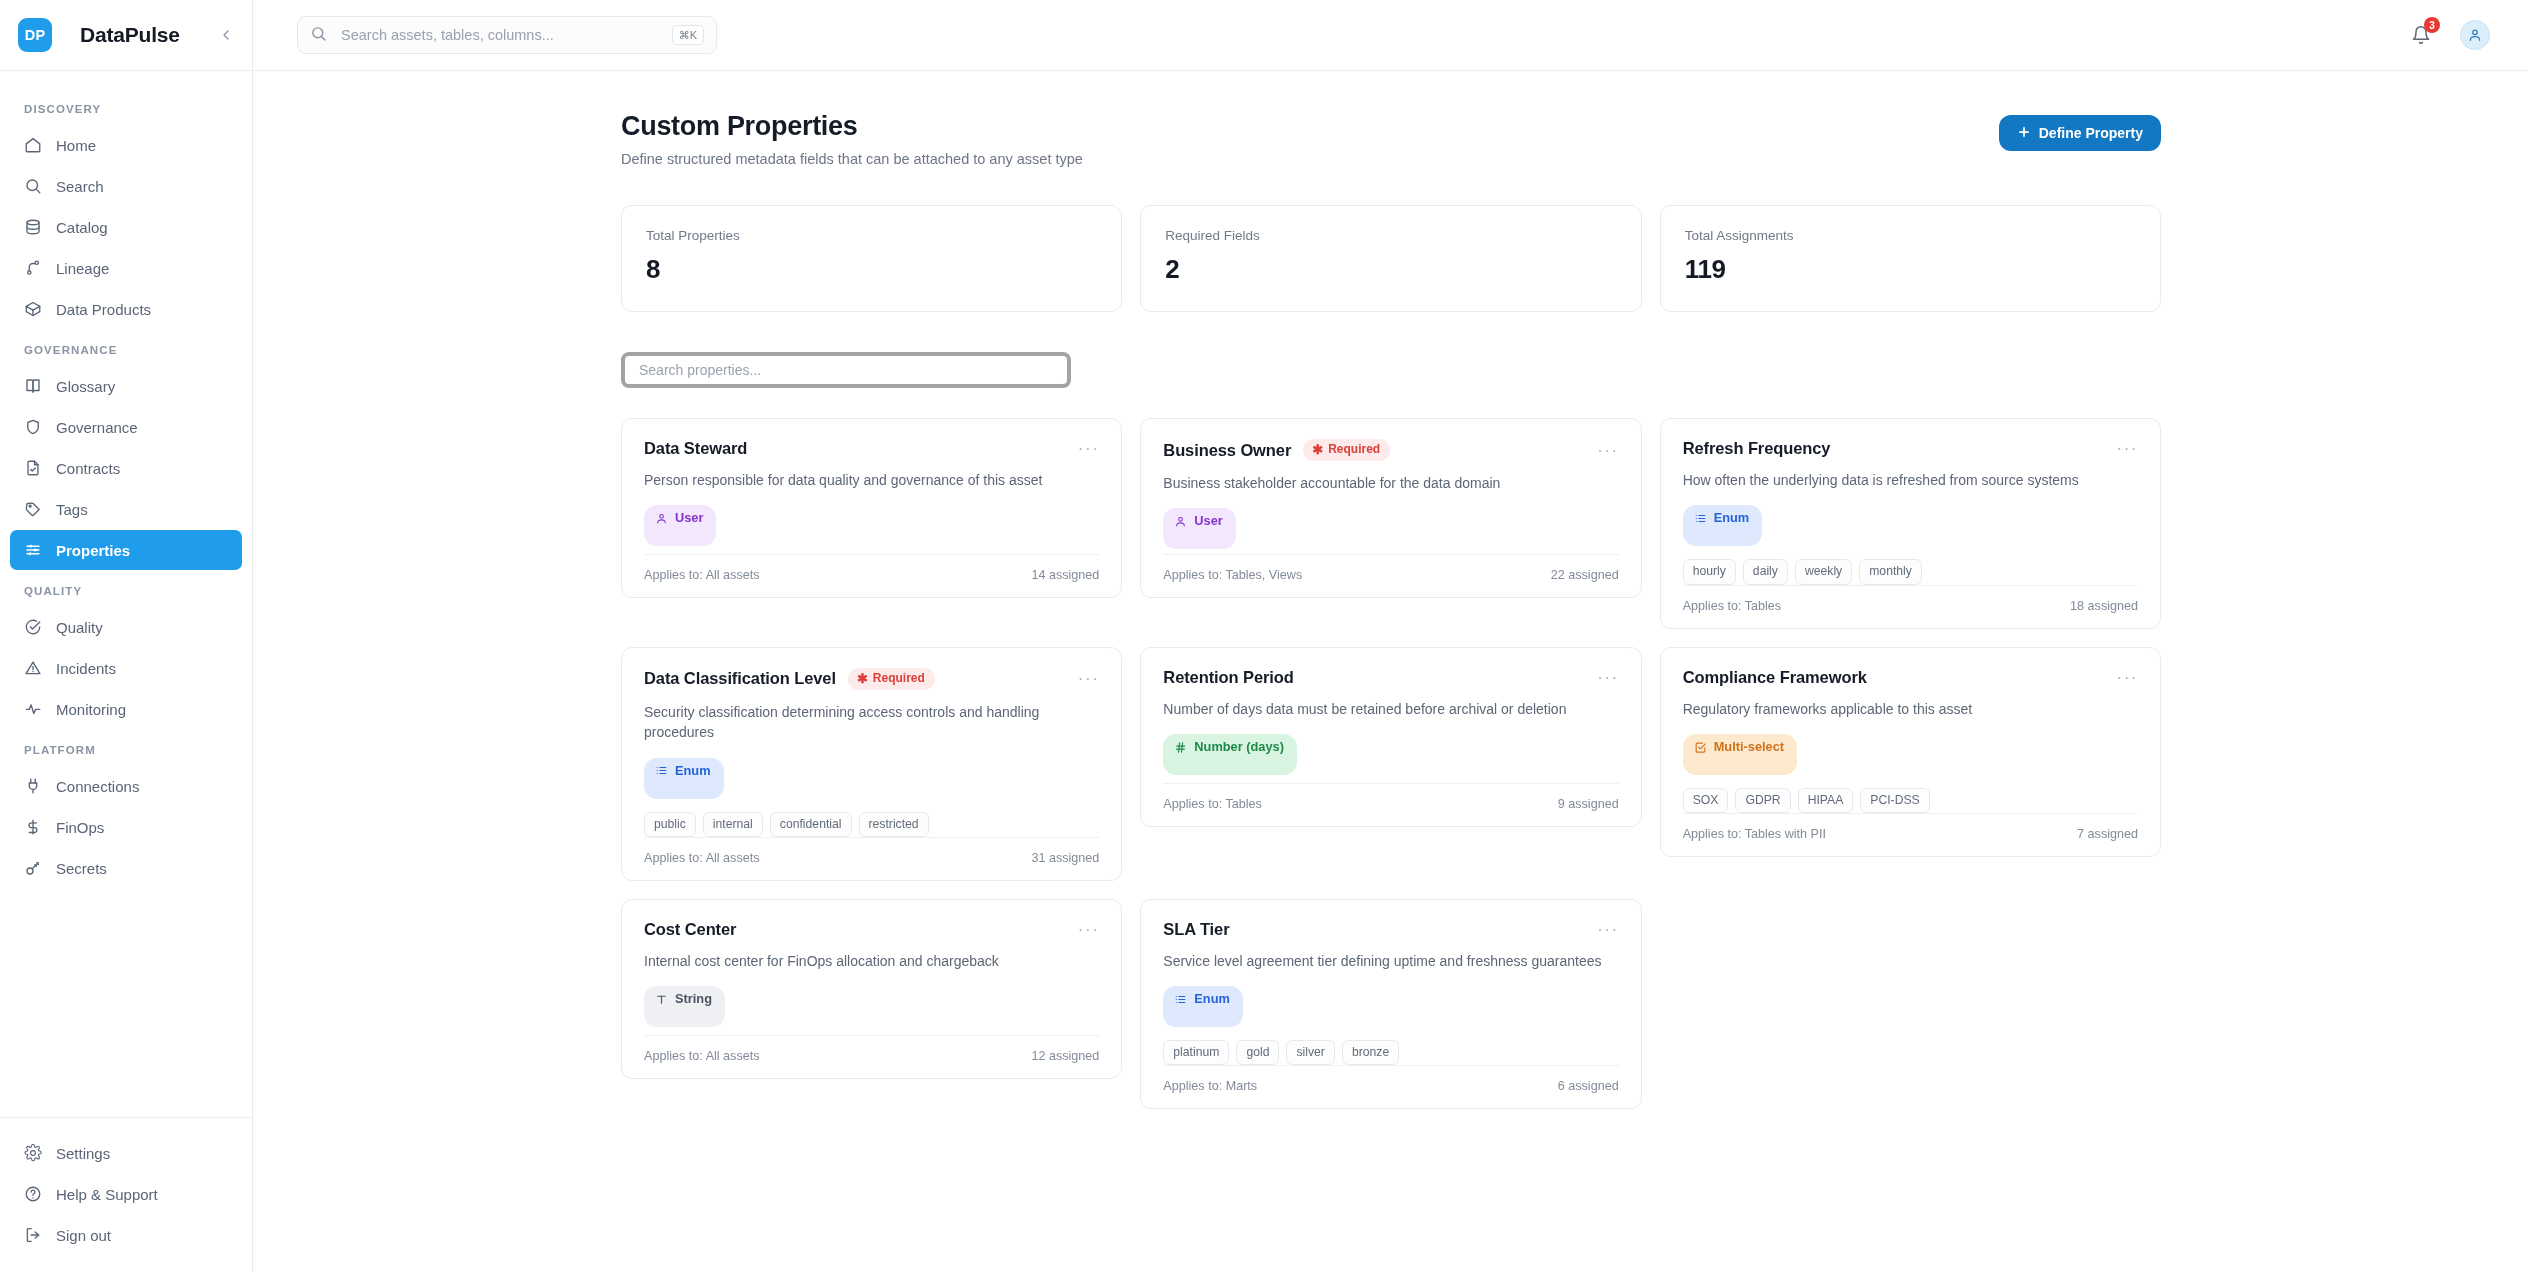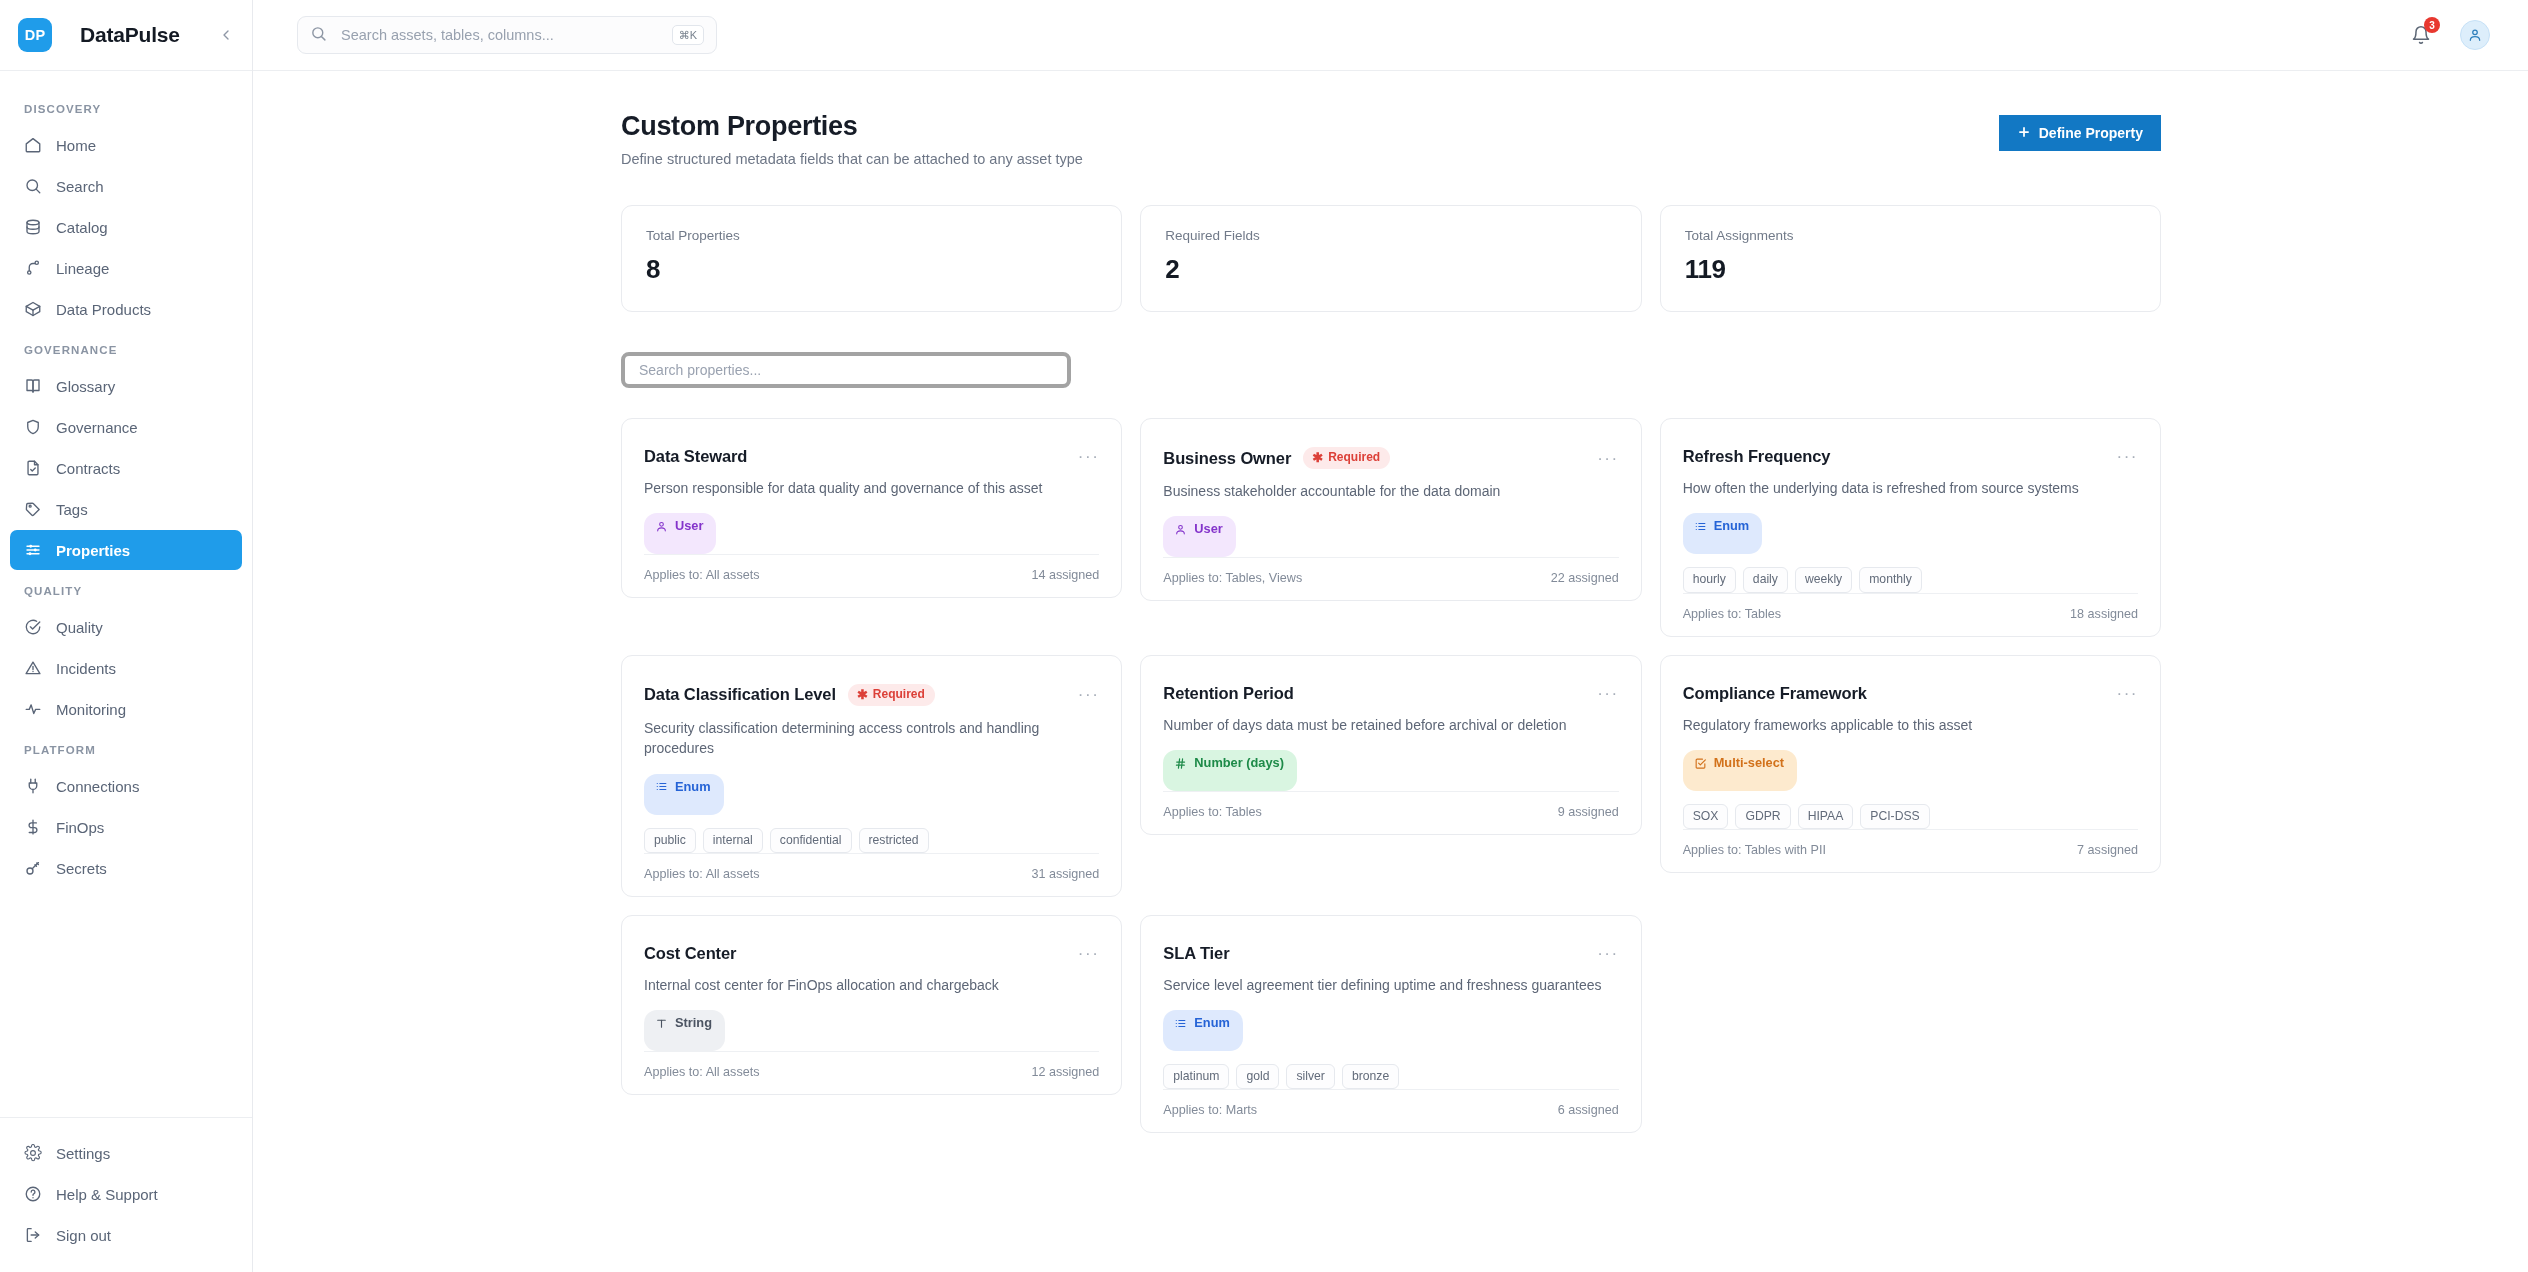--- a/index.html
+++ b/index.html
@@ -90,21 +90,21 @@
   }
 
   .content { flex: 1 1 auto; overflow: hidden; padding: 40px 0 0 0; }
   .content-inner { width: 1540px; margin-left: 368px; }
 
   .page-head { display: flex; align-items: flex-start; }
   .page-title { font-size: 27px; font-weight: bold; color: #161c27; letter-spacing: -.3px; }
   .page-sub { font-size: 14.5px; color: #6d7686; margin-top: 9px; }
   .define-btn {
     margin-left: auto; background: #1278c4; color: #fff;
-    border: none; border-radius: 0; height: 36px; padding: 0 18px;
+    border: none; border-radius: 12px; height: 36px; padding: 0 18px;
     font-size: 14px; font-weight: bold; font-family: inherit;
     display: flex; align-items: center; gap: 8px; cursor: pointer;
     margin-top: 4px;
     justify-content: space-between;
   }
 
   .stats { display: flex; gap: 18px; margin-top: 38px; }
   .stat-card {
     flex: 1 1 0; background: #fff; border: 1px solid #e9ebef;
     border-radius: 11px; padding: 22px 24px 26px 24px; min-height: 94px;
@@ -127,21 +127,21 @@
     margin-top: 30px; display: grid;
     grid-template-columns: repeat(3, 1fr); gap: 18px;
     align-items: start;
   }
   .prop-card {
     background: #fff; border: 1px solid #e9ebef; border-radius: 11px;
     padding: 20px 22px 0 22px; display: flex; flex-direction: column;
     min-height: 180px;
   }
   .prop-card.tall { min-height: 202px; }
-  .pc-head { display: flex; align-items: center; gap: 12px; margin-top: 8px; }
+  .pc-head { display: flex; align-items: center; gap: 12px; }
   .pc-title { font-size: 16.5px; font-weight: bold; color: #161c27; letter-spacing: -.1px; }
   .req-badge {
     background: #fdeaea; color: #dc4038; border-radius: 11px;
     font-size: 12px; font-weight: bold; padding: 3px 10px 4px 9px;
     display: inline-flex; align-items: center; gap: 5px; line-height: 1.25;
   }
   .req-badge .star { font-size: 13px; line-height: 1; }
   .pc-menu { margin-left: auto; color: #a7aeb9; font-size: 17px; letter-spacing: 1.5px; line-height: 1; cursor: pointer; }
   .pc-desc { font-size: 14px; color: #5d6676; margin-top: 12px; line-height: 1.46; }
   .type-row { margin-top: 15px; }

